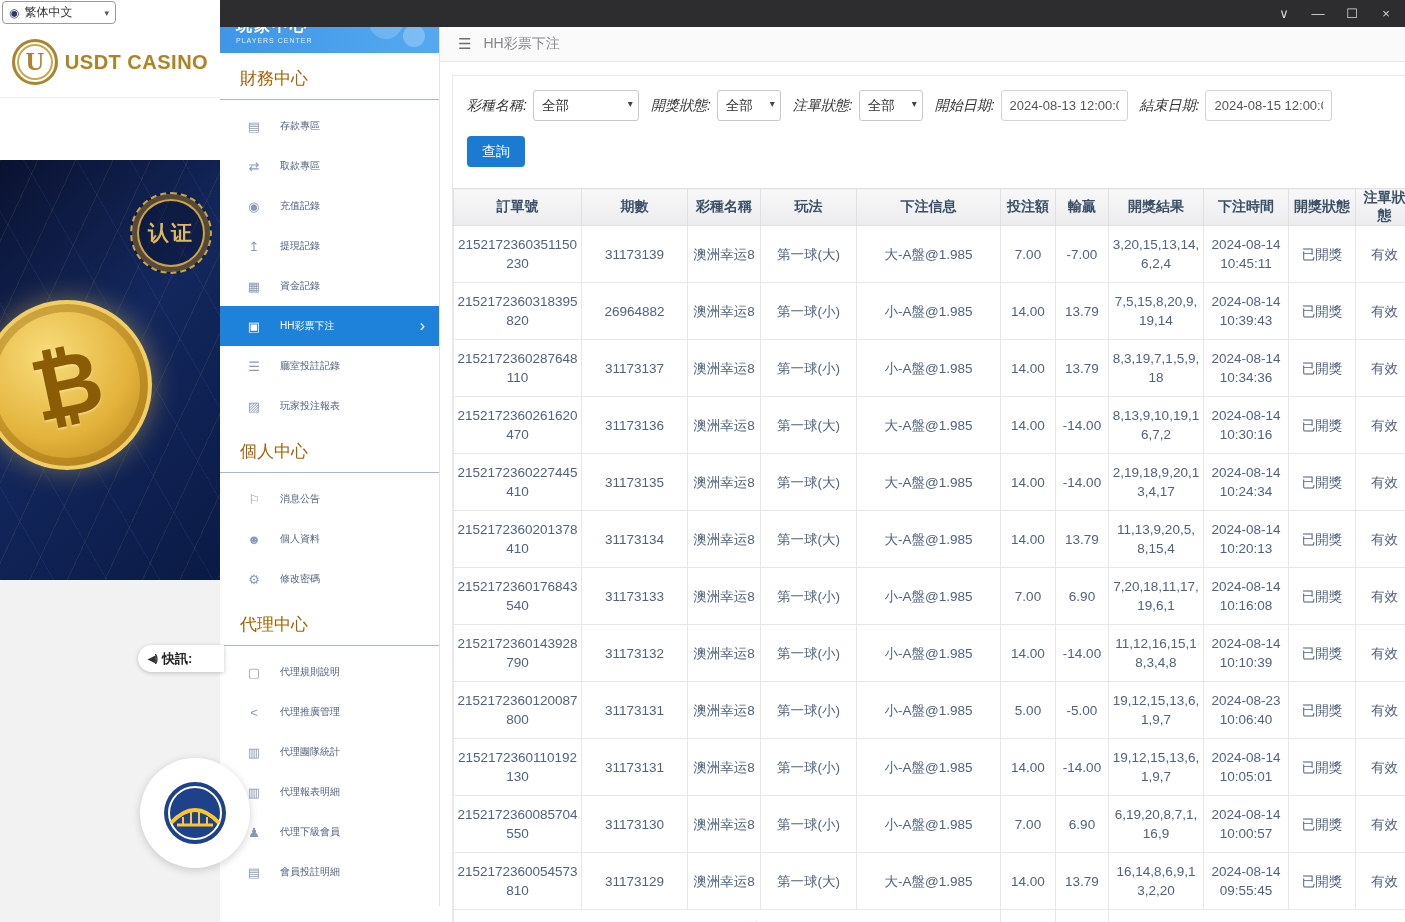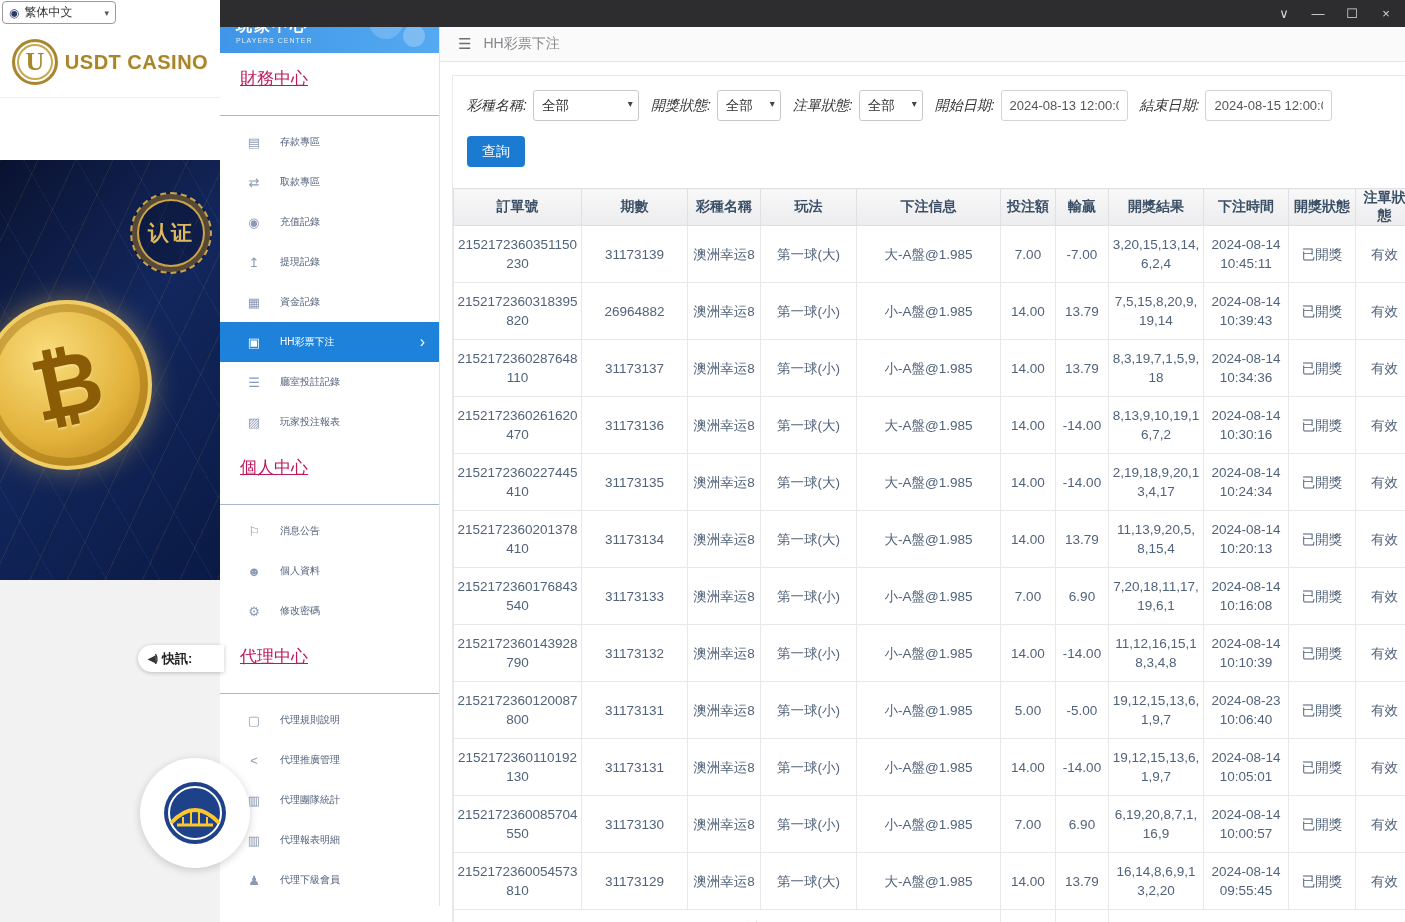--- a/index.html
+++ b/index.html
@@ -35,21 +35,21 @@
   .team-logo { width:64px; height:64px; }
 
   
   #sidebar { position:absolute; left:220px; top:11px; width:220px; height:895px; background:#fff; border-right:1px solid #e4e4e6; overflow:hidden; z-index:4; }
   .sb-header { height:42px; background:linear-gradient(90deg,#3f96e8,#55a9f0); position:relative; color:#fff; padding:5px 0 0 16px; overflow:hidden; }
   .sb-title { font-size:16px; font-weight:bold; letter-spacing:2px; }
   .sb-sub { font-size:7px; letter-spacing:1px; opacity:.85; }
   .sb-deco1,.sb-deco2 { position:absolute; border-radius:50%; background:rgba(255,255,255,.18); }
   .sb-deco1 { width:34px; height:34px; right:36px; top:-6px; }
   .sb-deco2 { width:22px; height:22px; right:14px; top:14px; background:rgba(255,255,255,.25); }
-  .sec-title { font-size:17px; color:#be185d; padding:14px 20px 25px 20px; border-bottom:1px solid #a9b8cf; margin-bottom:6px;text-decoration:underline; }
+  .sec-title { font-size:17px; color:#a16207; padding:14px 20px 9px 20px; border-bottom:1px solid #a9b8cf; margin-bottom:6px; }
   .menu-item { height:40px; display:flex; align-items:center; padding:0 14px 0 24px; cursor:pointer; color:#53627c; }
   .mi-icon { width:20px; text-align:center; font-size:13px; color:#8a99b4; margin-right:16px; flex:none; }
   .mi-label { font-size:10px; }
   .menu-item.active { background:#1f82da; color:#fff; }
   .menu-item.active .mi-icon { color:#fff; }
   .mi-chevron { margin-left:auto; font-size:16px; color:#fff; }
 
   
   #main { position:absolute; left:440px; top:27px; width:965px; height:895px; background:#fff; }
   .topbar { height:35px; background:#fafafb; border-bottom:1px solid #e5e5e7; display:flex; align-items:center; padding-left:18px; gap:12px; }

